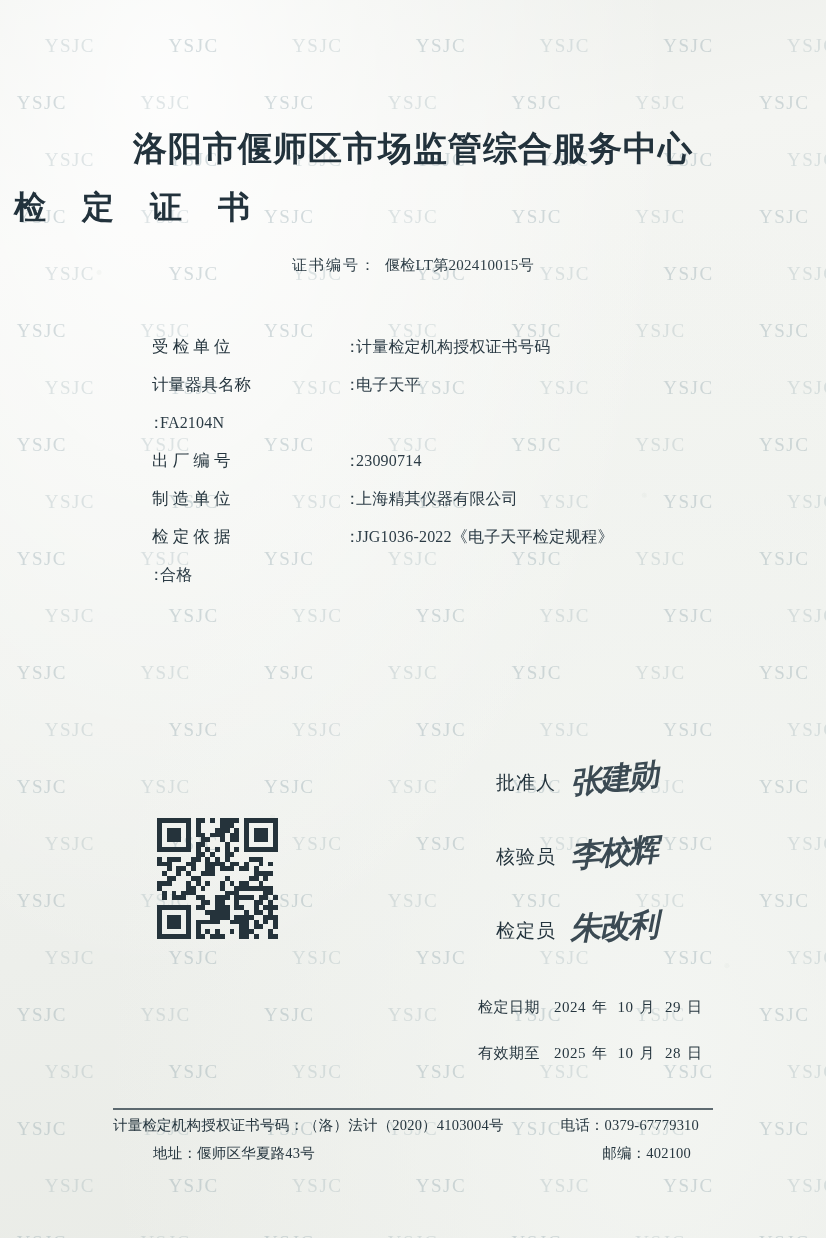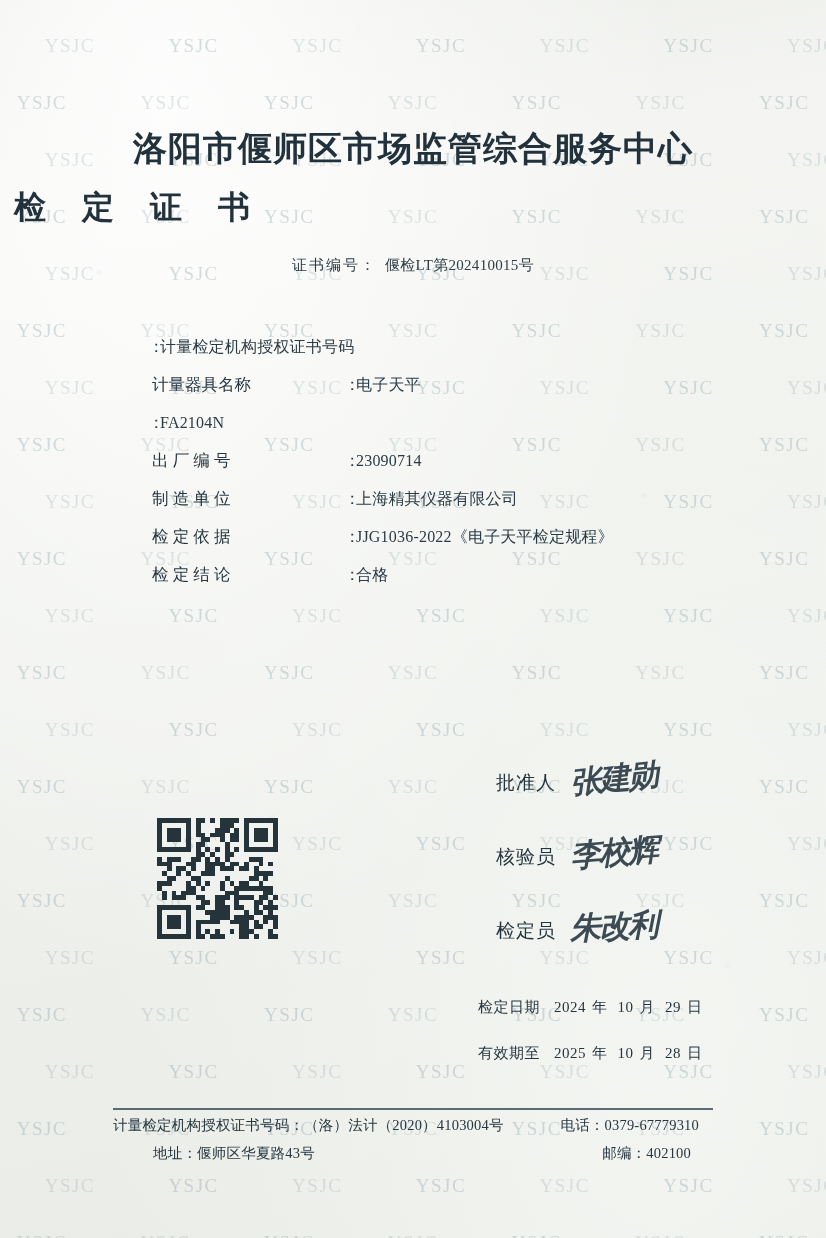--- a/index.html
+++ b/index.html
@@ -404,20 +404,21 @@
 
     <div class="title-main">洛阳市偃师区市场监管综合服务中心</div>
     <div class="title-sub">检 定 证 书</div>
 
     <div class="cert-no-row">
       <span class="cert-no-label">证书编号：</span><span class="cert-no-value">偃检LT第202410015号</span>
     </div>
 
     <div class="fields" id="fields">
         <div class="field-row">
+          <div class="field-label">受 检 单 位</div>
           <div class="field-colon">：</div>
           <div class="field-value">计量检定机构授权证书号码</div>
         </div>
         <div class="field-row">
           <div class="field-label">计量器具名称</div>
           <div class="field-colon">：</div>
           <div class="field-value">电子天平</div>
         </div>
         <div class="field-row">
           <div class="field-colon">：</div>
@@ -432,21 +433,20 @@
           <div class="field-label">制 造 单 位</div>
           <div class="field-colon">：</div>
           <div class="field-value">上海精其仪器有限公司</div>
         </div>
         <div class="field-row">
           <div class="field-label">检 定 依 据</div>
           <div class="field-colon">：</div>
           <div class="field-value">JJG1036-2022《电子天平检定规程》</div>
         </div>
         <div class="field-row">
-          <div class="field-label">检 定 结 论</div>
           <div class="field-colon">：</div>
           <div class="field-value">合格</div>
         </div>
       </div>
 
     <div class="qr" id="qr">
         <i class="on"></i>
         <i class="on"></i>
         <i class="on"></i>
         <i class="on"></i>

